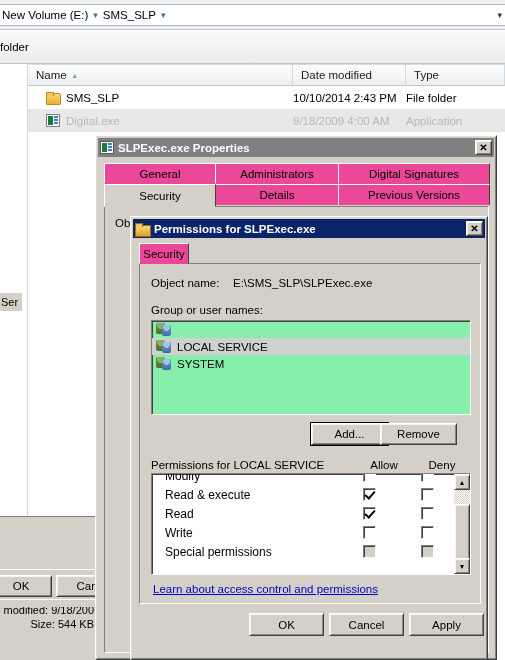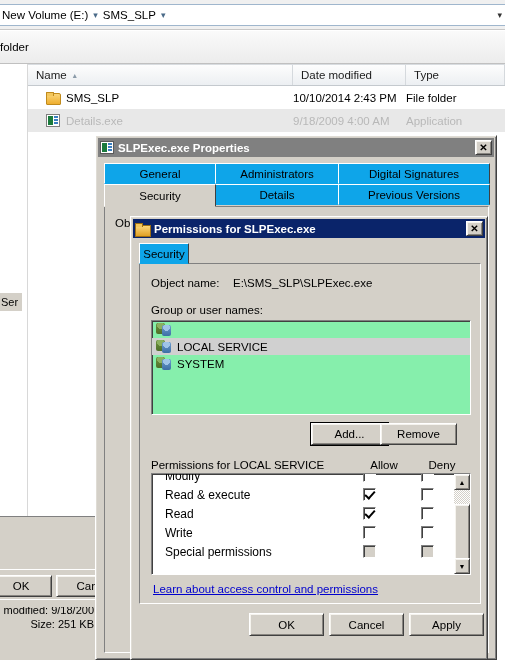--- a/index.html
+++ b/index.html
@@ -202,21 +202,21 @@
   .title-icon-folder::after {
     content: ""; position: absolute; left: 0; top: 0;
     width: 6px; height: 3px; background: #f3c65c;
     border: 1px solid #9c6d12; border-bottom: none;
   }
 
   
   .tabstrip { position: relative; }
   .tab {
     position: absolute; height: 21px;
-    background: #0ea5e9;
+    background: #ec4899;
     border: 1px solid #000;
     border-color: #ffffff #404040 transparent #ffffff;
     display: flex; align-items: center; justify-content: center;
     font-size: 11.5px; white-space: nowrap;
   }
   .tab.selected { z-index: 5; }
 
   .group-box {
     border: 1px solid #ffffff;
     border-top-color: #808080; border-left-color: #808080;
@@ -362,32 +362,32 @@
       <div class="fr-name">
         <span class="icon-folder"></span>
         <span>SMS_SLP</span>
       </div>
       <div class="fr-date">10/10/2014 2:43 PM</div>
       <div class="fr-type">File folder</div>
     </div>
     <div class="file-row selected">
       <div class="fr-name">
         <span class="icon-exe"></span>
-        <span>Details.exe</span>
+        <span>Digital.exe</span>
       </div>
       <div class="fr-date">9/18/2009 4:00 AM</div>
       <div class="fr-type">Application</div>
     </div>
   </div>
 
   <div class="nav-partial">Ser</div>
 
   <div class="bg-details">
     <div class="bg-details-line" style="margin-top:86px;">modified: 9/18/200</div>
-    <div class="bg-details-line">Size: 251 KB</div>
+    <div class="bg-details-line">Size: 544 KB</div>
   </div>
   <div class="bg-btn-row">
     <div class="bg-btn bg-btn-ok">OK</div>
     <div class="bg-btn bg-btn-cancel">Can</div>
   </div>
   <div class="bg-bottom-fill"></div>
 
   <div class="dlg" style="left:95px; top:135px; width:402px; height:525px;">
     <div class="dlg-title inactive">
       <span class="title-icon-exe"></span>

